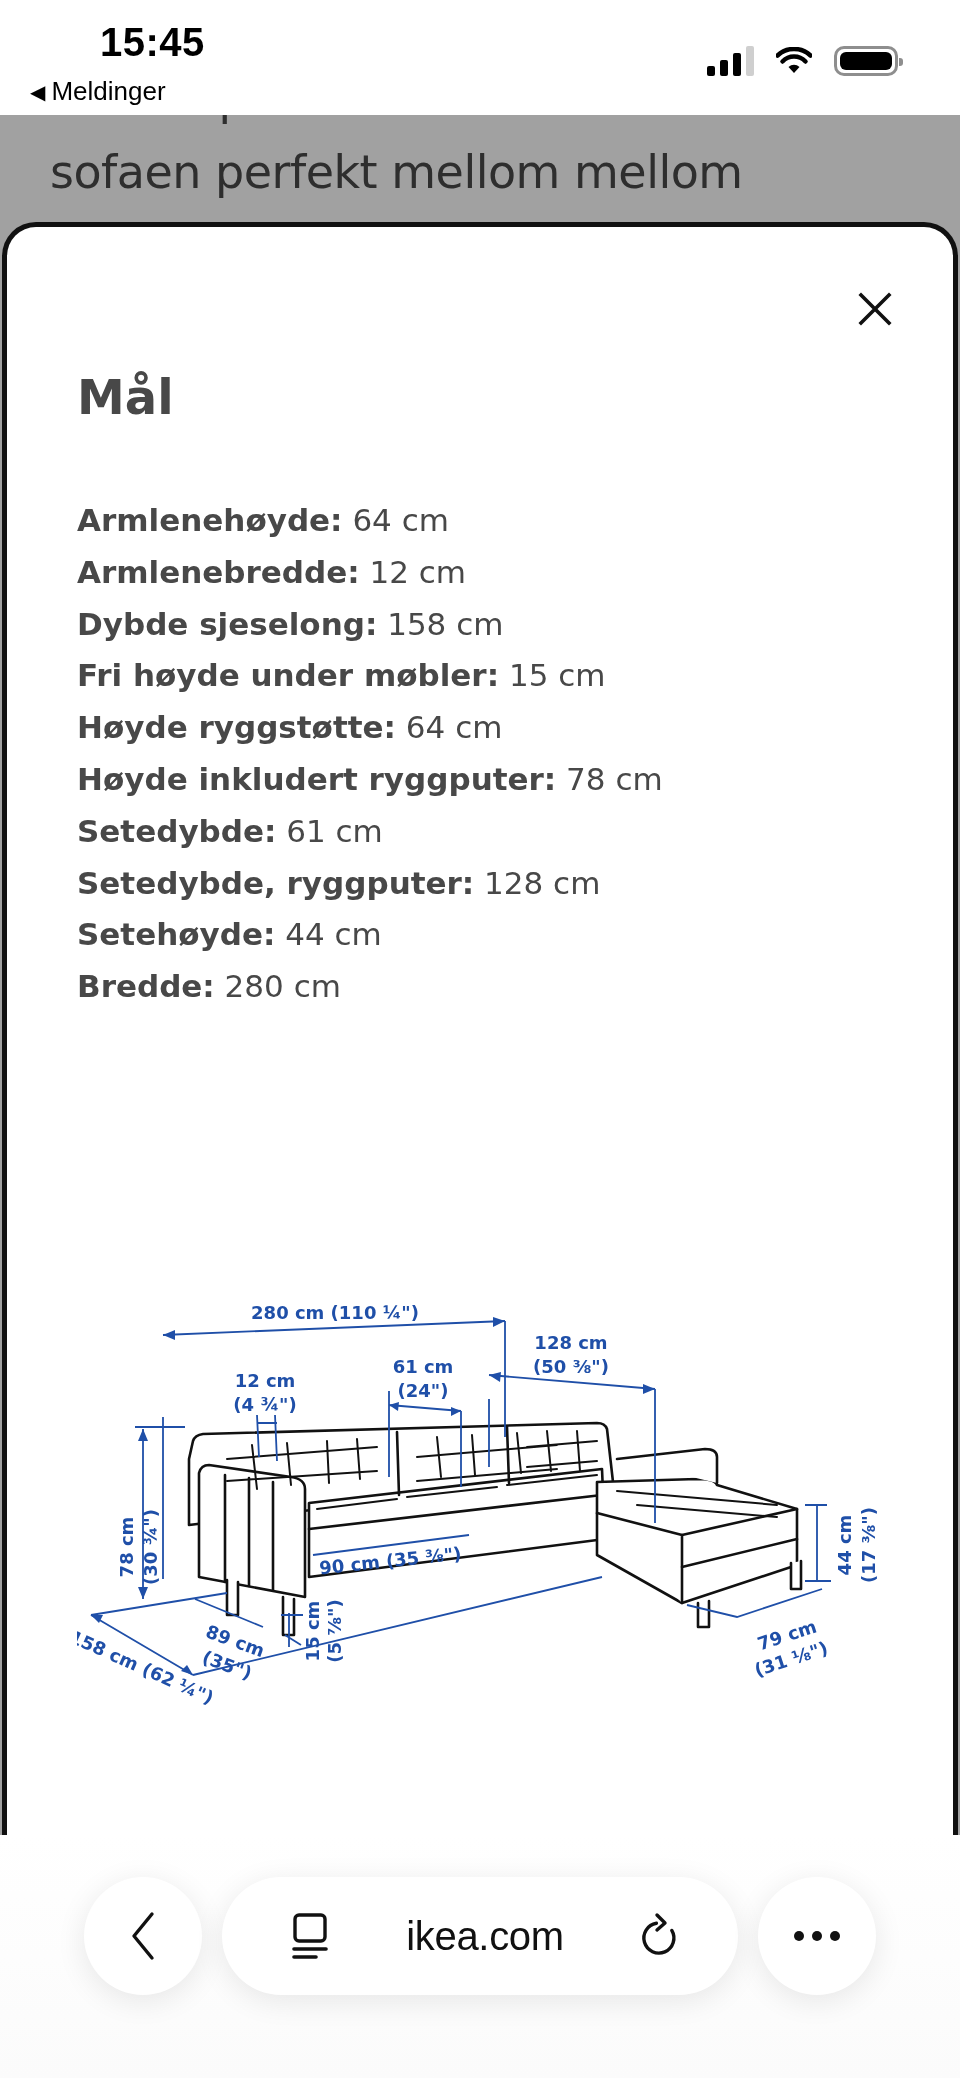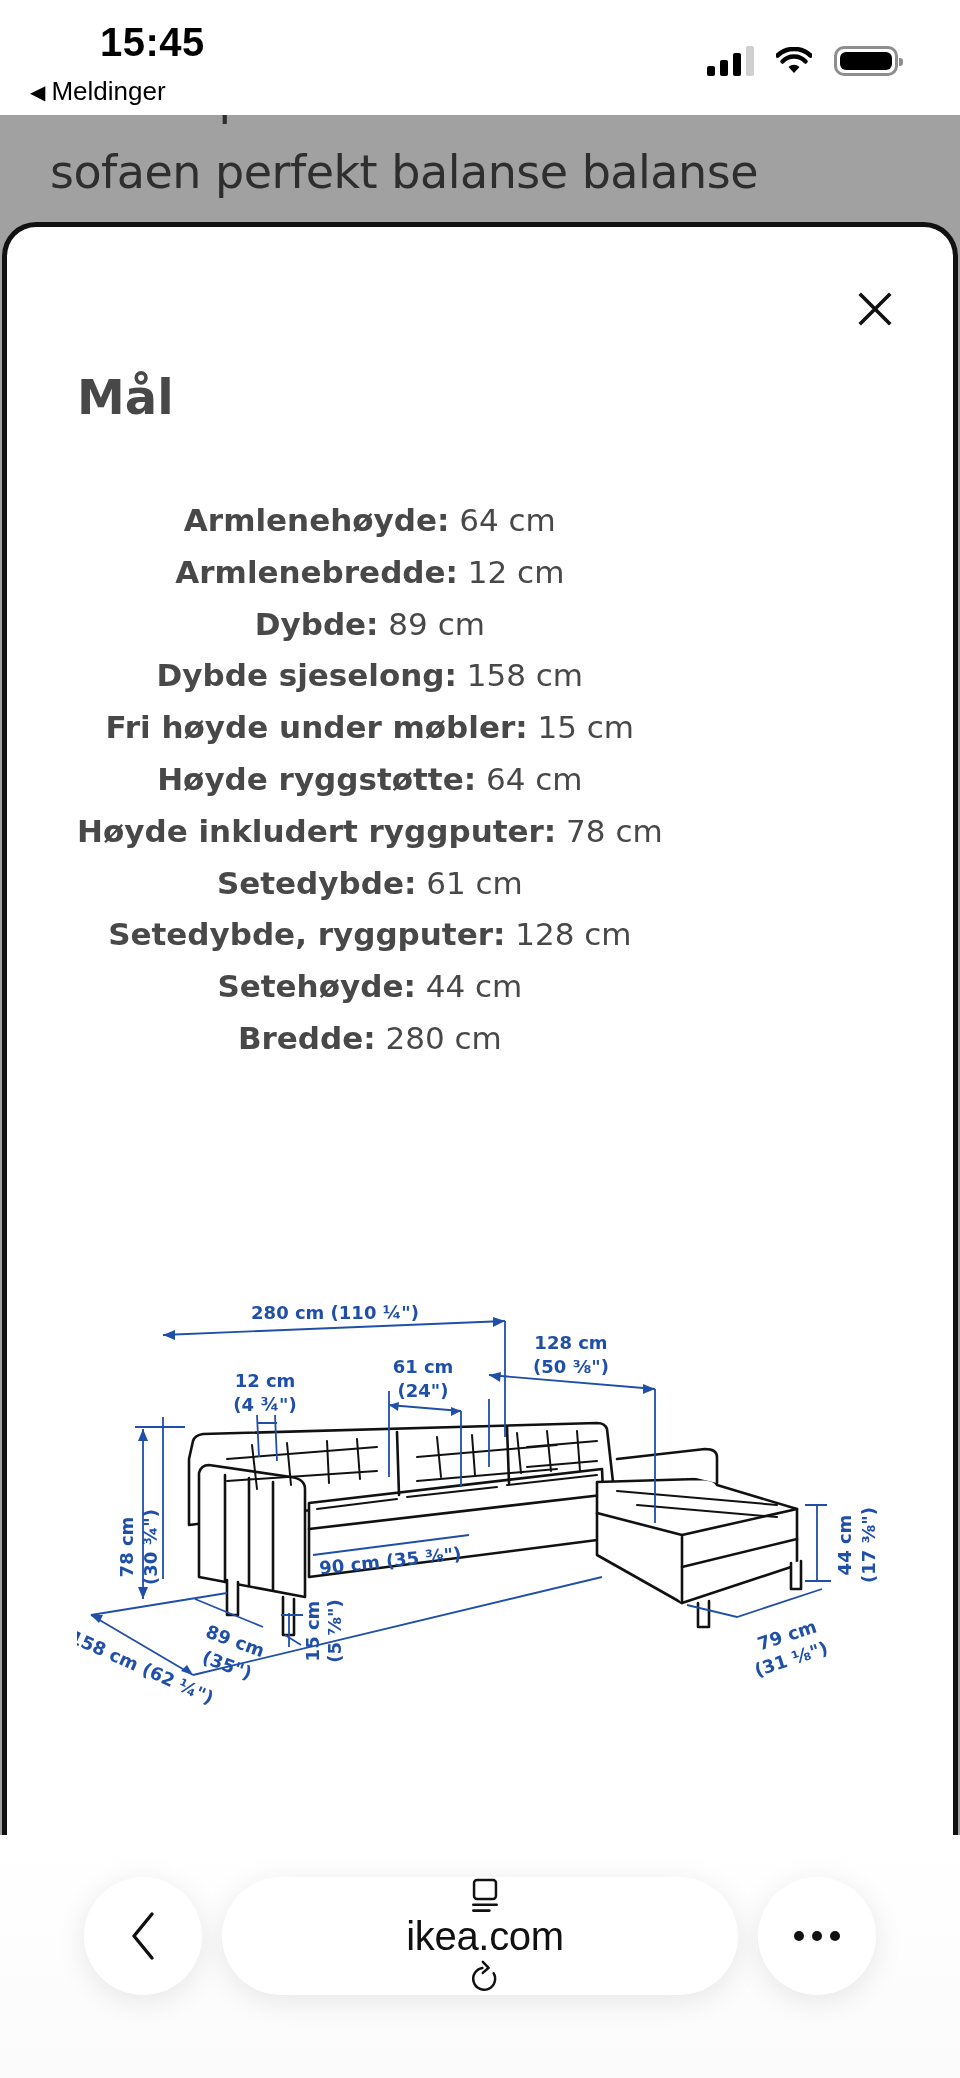--- a/index.html
+++ b/index.html
@@ -23,29 +23,29 @@
   .backdrop { position: absolute; left: 0; top: 115px; width: 960px; height: 1720px; background: #a1a1a1; overflow: hidden; }
   .backdrop-text { position: absolute; left: 50px; top: 30px; font-family: "DejaVu Sans", sans-serif; font-size: 46px; color: #2e2e2e; white-space: nowrap; letter-spacing: -0.5px; }
   .backdrop-text-clipped { position: absolute; left: 50px; top: -44px; font-family: "DejaVu Sans", sans-serif; font-size: 46px; color: #2e2e2e; white-space: nowrap; }
 
   
   .modal { position: absolute; left: 2px; top: 222px; width: 956px; height: 1620px; background: #fff; border: 5px solid #111; border-bottom: none; border-radius: 34px 34px 0 0; overflow: hidden; }
   .close-btn { position: absolute; left: 838px; top: 52px; width: 60px; height: 60px; display: flex; align-items: center; justify-content: center; cursor: pointer; }
   .close-btn svg { width: 34px; height: 34px; }
   .modal-title { position: absolute; left: 70px; top: 142px; font-family: "DejaVu Sans", sans-serif; font-size: 48px; font-weight: 700; color: #484848; }
   .dim-list { position: absolute; left: 70px; top: 268px; list-style: none; }
-  .dim-list li { font-family: "DejaVu Sans", sans-serif; font-size: 31px; line-height: 51.8px; color: #484848; white-space: nowrap; text-align: center; }
+  .dim-list li { font-family: "DejaVu Sans", sans-serif; font-size: 31px; line-height: 51.8px; color: #484848; white-space: nowrap; }
   .dim-list li .k { font-weight: 700; }
 
   .diagram { position: absolute; left: 70px; top: 1050px; width: 820px; height: 520px; }
   .diagram text { font-family: "DejaVu Sans", sans-serif; font-weight: 700; fill: #1f4fa8; }
 
   
   .browser-bar { position: absolute; left: 0; top: 1835px; width: 960px; height: 243px; background: linear-gradient(#ffffff, #fbfbfb); }
-  .bb-btn { position: absolute; top: 42px; height: 118px; background: #fff; border-radius: 59px; box-shadow: 0 6px 30px rgba(0,0,0,0.09); display: flex; align-items: center; justify-content: center; cursor: pointer; flex-direction: column; }
+  .bb-btn { position: absolute; top: 42px; height: 118px; background: #fff; border-radius: 59px; box-shadow: 0 6px 30px rgba(0,0,0,0.09); display: flex; align-items: center; justify-content: center; cursor: pointer; }
   .bb-back { left: 84px; width: 118px; }
   .bb-url { left: 222px; width: 516px; justify-content: space-between; padding: 0 58px 0 68px; }
   .bb-more { left: 758px; width: 118px; }
   .url-text { font-size: 40px; color: #111; letter-spacing: -0.3px; }
   .dots { display: flex; gap: 8px; }
   .dots span { width: 10px; height: 10px; background: #111; border-radius: 50%; }
 </style>
 </head>
 <body>
 
@@ -68,36 +68,35 @@
       <path d="M1.5 8.5 A24 24 0 0 1 34.5 8.5" stroke="#000" stroke-width="4.5" fill="none" stroke-linecap="round"></path>
     </svg>
     <div class="battery">
         <div class="fill"></div>
       </div>
   </div>
 </div>
 
 <div class="backdrop">
   <div class="backdrop-text-clipped">sofaen perfekt balanse</div>
-  <div class="backdrop-text">sofaen perfekt balanse balanse</div>
+  <div class="backdrop-text">sofaen perfekt mellom mellom</div>
 </div>
 
 <div class="modal">
   <div class="close-btn">
     <svg viewBox="0 0 34 34">
       <path d="M3 3 L31 31 M31 3 L3 31" stroke="#111" stroke-width="3.6" stroke-linecap="square"></path>
     </svg>
   </div>
 
   <h2 class="modal-title">Mål</h2>
 
   <ul class="dim-list">
     <li><span class="k">Armlenehøyde:</span> <span>64 cm</span></li>
     <li><span class="k">Armlenebredde:</span> <span>12 cm</span></li>
-    <li><span class="k">Dybde:</span> <span>89 cm</span></li>
     <li><span class="k">Dybde sjeselong:</span> <span>158 cm</span></li>
     <li><span class="k">Fri høyde under møbler:</span> <span>15 cm</span></li>
     <li><span class="k">Høyde ryggstøtte:</span> <span>64 cm</span></li>
     <li><span class="k">Høyde inkludert ryggputer:</span> <span>78 cm</span></li>
     <li><span class="k">Setedybde:</span> <span>61 cm</span></li>
     <li><span class="k">Setedybde, ryggputer:</span> <span>128 cm</span></li>
     <li><span class="k">Setehøyde:</span> <span>44 cm</span></li>
     <li><span class="k">Bredde:</span> <span>280 cm</span></li>
   </ul>
 

